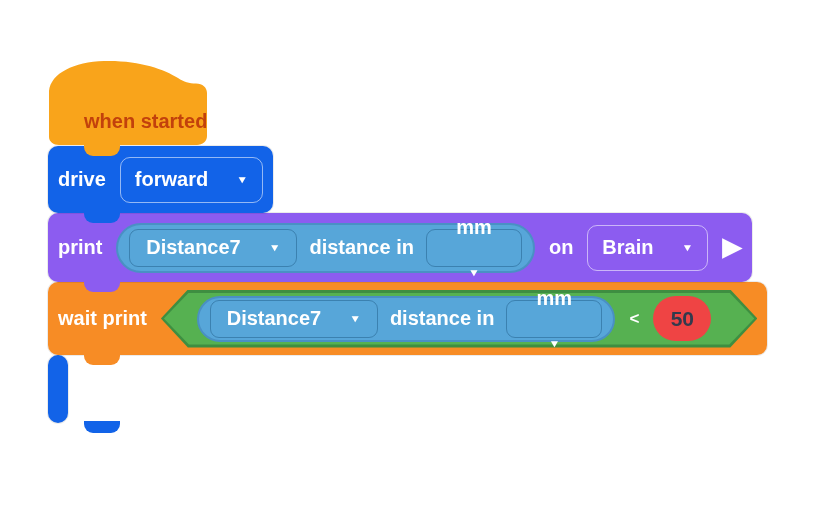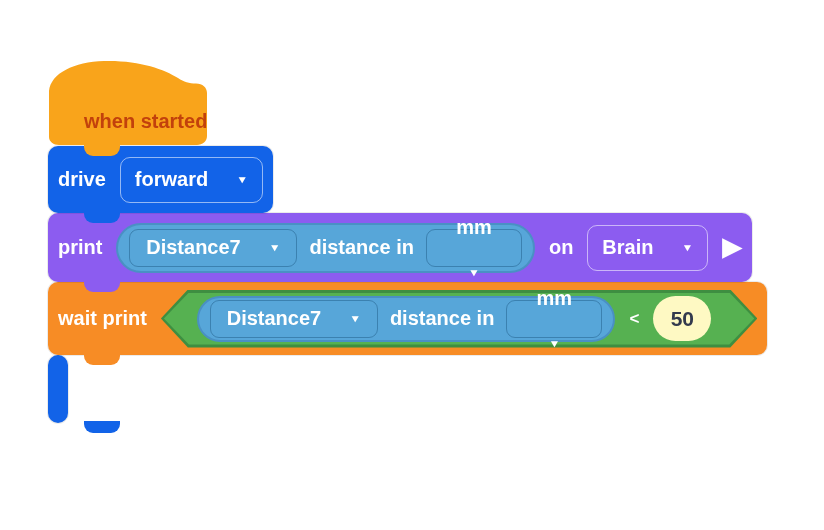--- a/index.html
+++ b/index.html
@@ -71,21 +71,21 @@
   .hex::after{
     content:"";position:absolute;inset:3px;background:#56B151;
     clip-path:polygon(0 50%,25px 0,calc(100% - 25px) 0,100% 50%,calc(100% - 25px) 100%,25px 100%);
   }
   .hex>*{position:relative;z-index:1;}
 
   .operator{font-size:17px;font-weight:700;}
   .num-oval{
     display:flex;align-items:center;justify-content:center;
     min-width:58px;height:45px;padding:0 10px;border-radius:23px;
-    background:#fef9c3;color:#333A4D;font-size:21px;font-weight:700;
+    background:#ef4444;color:#333A4D;font-size:21px;font-weight:700;
     box-sizing:border-box;cursor:text;
   }
   .expand{color:#fff;font-size:25px;line-height:1;cursor:pointer;transform:translateY(-1px);}
   .lbl{pointer-events:none;}
 </style>
 </head>
 <body>
 
 <div class="workspace">
 

